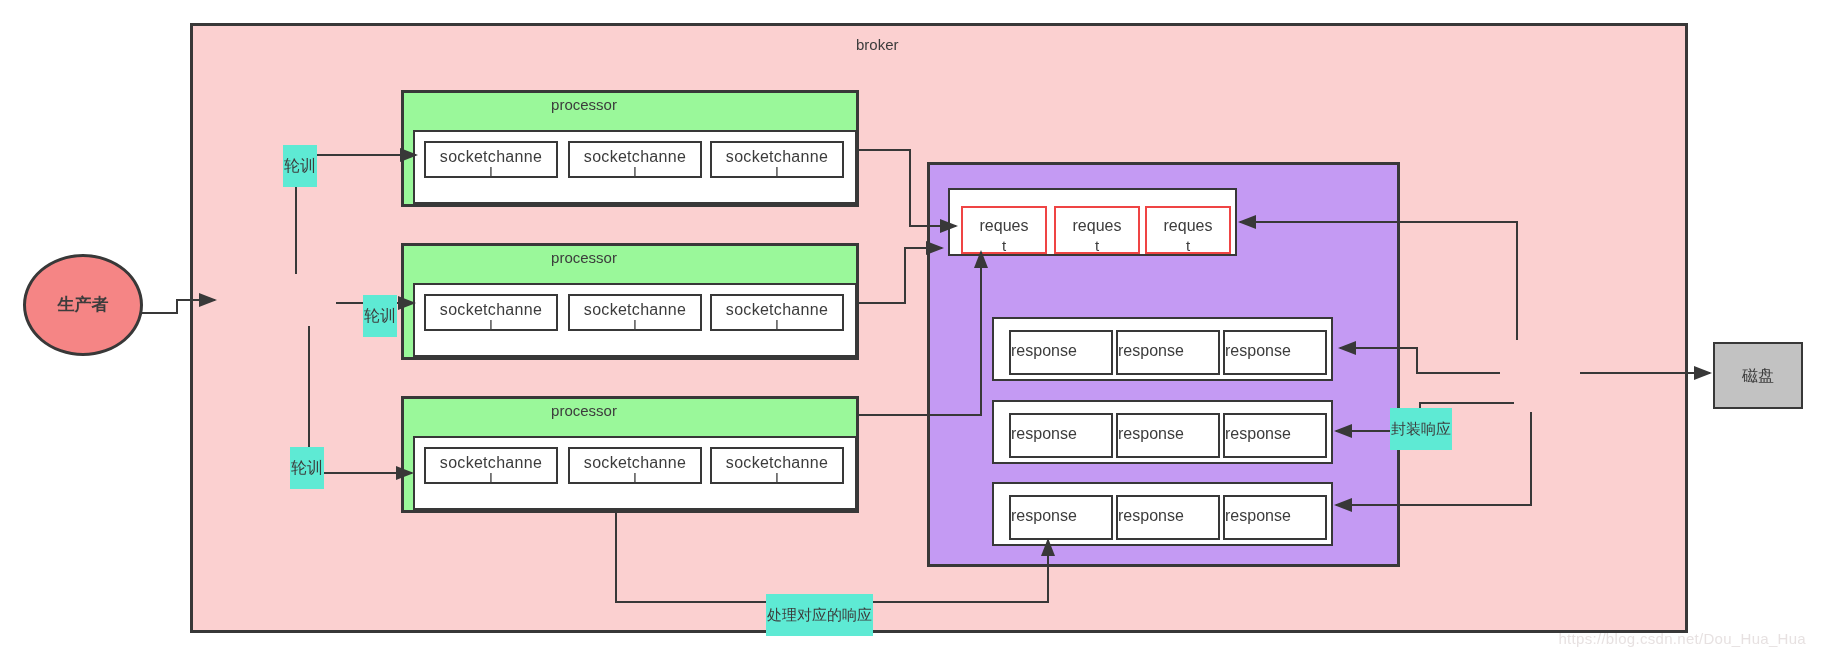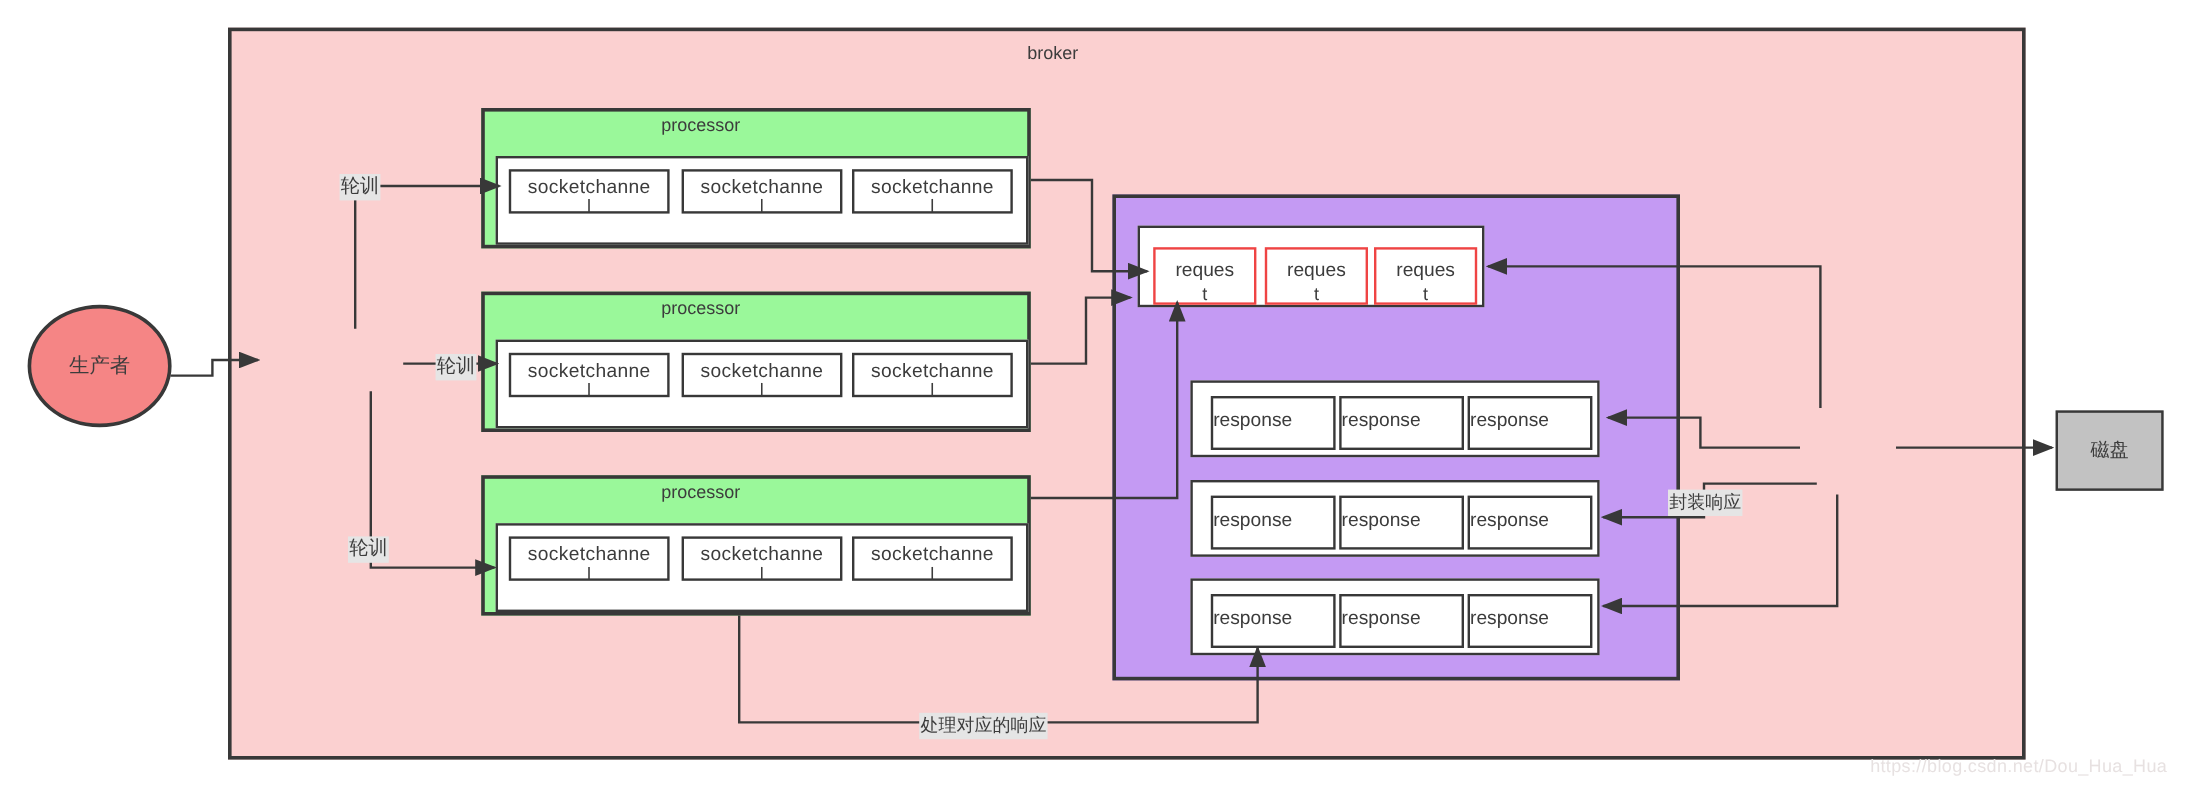--- a/index.html
+++ b/index.html
@@ -7,21 +7,21 @@
     position:relative;width:1822px;height:656px;overflow:hidden;
     font-family:"Liberation Sans","DejaVu Sans",sans-serif;color:#3c3c3c;background:#fff;
   }
   .abs{position:absolute;box-sizing:border-box;}
   
   .broker{left:190px;top:23px;width:1498px;height:610px;background:#fbd0d0;border:3px solid #383838;}
   .broker-title{left:856px;top:36px;font-size:15px;}
   .purple{left:927px;top:162px;width:473px;height:405px;background:#c49af3;border:3px solid #383838;}
   
   .producer{left:23px;top:254px;width:120px;height:102px;background:#f58585;border:3px solid #383838;border-radius:50%;
-            text-align:center;line-height:96px;font-size:17px;}
+            text-align:center;line-height:96px;font-size:17px;font-weight:bold;}
   .acceptor{left:217px;top:274px;width:119px;height:52px;background:#fdfdc9;border:2px solid #383838;
             text-align:center;line-height:48px;font-size:17px;}
   .threadpool{left:1500px;top:333px;width:80px;height:80px;background:#f55f5f;border:3px solid #383838;border-radius:50%;
               text-align:center;line-height:74px;font-size:16px;color:#fff;}
   .disk{left:1713px;top:342px;width:90px;height:67px;background:#c2c2c2;border:2px solid #383838;
         text-align:center;line-height:63px;font-size:16px;}
   
   .proc{left:401px;width:458px;height:117px;background:#9af89a;border:3px solid #383838;}
   .proc-label{position:absolute;top:3px;left:0;width:360px;text-align:center;font-size:15px;}
   .proc-inner{position:absolute;left:9px;top:37px;width:440px;height:70px;background:#fff;border:2px solid #383838;}
@@ -36,21 +36,21 @@
   .rqbox .l2{position:absolute;left:0;right:0;top:30px;line-height:16px;font-size:15px;}
   .rq1{left:11px}.rq2{left:104px}.rq3{left:195px}
   
   .resprow{left:992px;width:341px;height:64px;background:#fff;border:2px solid #383838;}
   .rsbox{position:absolute;top:11px;width:100px;height:41px;background:#fff;border:2px solid #383838;
          text-align:left;line-height:37px;font-size:16px;}
   .rs1{left:15px}.rs2{left:122px}.rs3{left:229px}
   
   svg.wires{position:absolute;left:0;top:0;z-index:5;}
   .edge{fill:none;stroke:#383838;stroke-width:2;}
-  .elabel{position:absolute;background:#e5e5e5;padding:2px 1px;font-size:16px;line-height:18px;z-index:6;white-space:nowrap;}
+  .elabel{position:absolute;background:#5eead4;padding:12px 1px;font-size:16px;line-height:18px;z-index:6;white-space:nowrap;}
   .elabel.small{font-size:15px;}
   .watermark{right:16px;top:630px;font-size:15px;color:#e6e0e0;opacity:.95;z-index:7;letter-spacing:.3px;}
 </style>
 </head>
 <body>
 
 <div class="stage">
 
   <div class="abs broker"></div>
   <div class="abs broker-title">broker</div>

